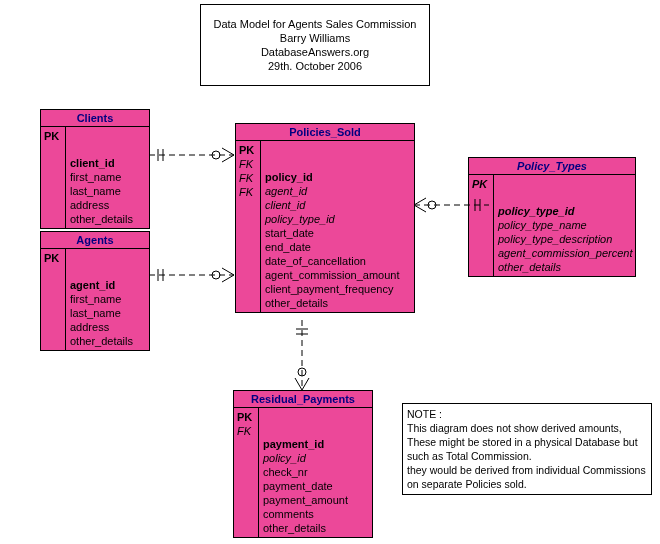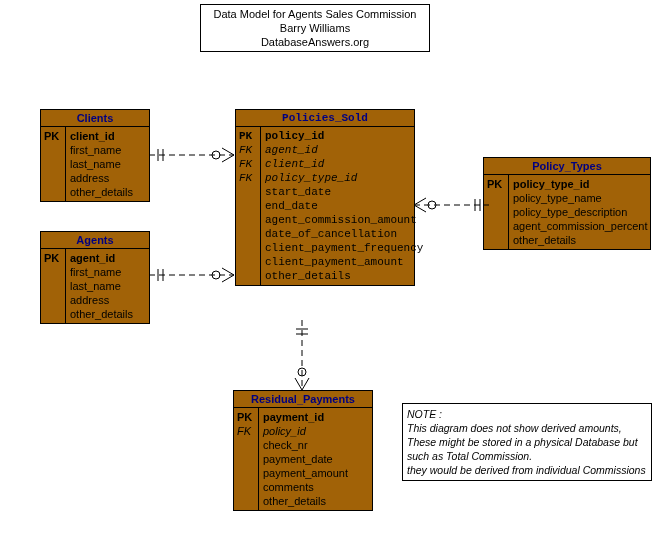--- a/index.html
+++ b/index.html
@@ -9,45 +9,46 @@
   font-size: 11px;
   background: #fff;
   width: 660px;
   height: 544px;
   position: relative;
 }
 .title-box {
   position: absolute;
   border: 1px solid #000;
   text-align: center;
-  padding: 2px 8px;
+  padding: 12px 8px;
   line-height: 14px;
 }
 .entity {
   position: absolute;
   border: 1px solid #000;
-  background: #a16207;
+  background: #ec4899;
 }
 .entity-header {
   border-bottom: 1px solid #000;
   text-align: center;
   font-weight: bold;
   color: #000080;
   padding: 2px 4px;
 }
 .entity-body {
   display: flex;
 }
 .entity-keys {
   border-right: 1px solid #000;
   padding: 2px 3px;
   min-width: 18px;
 }
 .entity-cols {
   padding: 2px 4px;
+  margin-top: 27px;
 }
 .row {
   line-height: 14px;
   white-space: nowrap;
 }
 .pk { font-weight: bold; }
 .fk { font-style: italic; }
 .note-box {
   position: absolute;
   border: 1px solid #000;
@@ -64,20 +65,21 @@
   pointer-events: none;
 }
 </style>
 </head>
 <body>
 
 <div class="title-box" style="left:200px; top:4px; width:212px;">
   <div class="row">Data Model for Agents Sales Commission</div>
   <div class="row">Barry Williams</div>
   <div class="row">DatabaseAnswers.org</div>
+  <div class="row">29th. October 2006</div>
 </div>
 
 <div class="entity" style="left:40px; top:109px; width:108px;">
   <div class="entity-header">Clients</div>
   <div class="entity-body">
     <div class="entity-keys">
       <div class="row pk">PK</div>
     </div>
     <div class="entity-cols">
       <div class="row pk">client_id</div>
@@ -98,46 +100,45 @@
     <div class="entity-cols">
       <div class="row pk">agent_id</div>
       <div class="row">first_name</div>
       <div class="row">last_name</div>
       <div class="row">address</div>
       <div class="row">other_details</div>
     </div>
   </div>
 </div>
 
-<div class="entity" style="left:235px; top:109px; width:178px;font-family:Liberation Mono, monospace;">
+<div class="entity" style="left:235px; top:123px; width:178px;">
   <div class="entity-header">Policies_Sold</div>
   <div class="entity-body">
     <div class="entity-keys">
       <div class="row pk">PK</div>
       <div class="row fk">FK</div>
       <div class="row fk">FK</div>
       <div class="row fk">FK</div>
     </div>
     <div class="entity-cols">
       <div class="row pk">policy_id</div>
       <div class="row fk">agent_id</div>
       <div class="row fk">client_id</div>
       <div class="row fk">policy_type_id</div>
       <div class="row">start_date</div>
       <div class="row">end_date</div>
+      <div class="row">date_of_cancellation</div>
       <div class="row">agent_commission_amount</div>
-      <div class="row">date_of_cancellation</div>
       <div class="row">client_payment_frequency</div>
-      <div class="row">client_payment_amount</div>
-      <div class="row">other_details</div>
-    </div>
-  </div>
-</div>
-
-<div class="entity" style="left:483px; top:157px; width:166px;">
+      <div class="row">other_details</div>
+    </div>
+  </div>
+</div>
+
+<div class="entity" style="left:468px; top:157px; width:166px;font-style:italic;">
   <div class="entity-header">Policy_Types</div>
   <div class="entity-body">
     <div class="entity-keys">
       <div class="row pk">PK</div>
     </div>
     <div class="entity-cols">
       <div class="row pk">policy_type_id</div>
       <div class="row">policy_type_name</div>
       <div class="row">policy_type_description</div>
       <div class="row">agent_commission_percent</div>
@@ -158,26 +159,27 @@
       <div class="row fk">policy_id</div>
       <div class="row">check_nr</div>
       <div class="row">payment_date</div>
       <div class="row">payment_amount</div>
       <div class="row">comments</div>
       <div class="row">other_details</div>
     </div>
   </div>
 </div>
 
-<div class="note-box" style="left:402px; top:403px; width:240px;font-style:italic;">
+<div class="note-box" style="left:402px; top:403px; width:240px;">
   <div class="row">NOTE :</div>
   <div class="row">This diagram does not show derived amounts,</div>
   <div class="row">These might be stored in a physical Database but</div>
   <div class="row">such as Total Commission.</div>
   <div class="row">they would be derived from individual Commissions</div>
+  <div class="row">on separate Policies sold.</div>
 </div>
 
 <svg class="rel">
 
   <g>
     <line x1="149" y1="155" x2="234" y2="155" stroke="#000" stroke-width="1" stroke-dasharray="6,4"></line>
 
     <line x1="158" y1="149" x2="158" y2="161" stroke="#000"></line>
     <line x1="163" y1="149" x2="163" y2="161" stroke="#000"></line>
 

